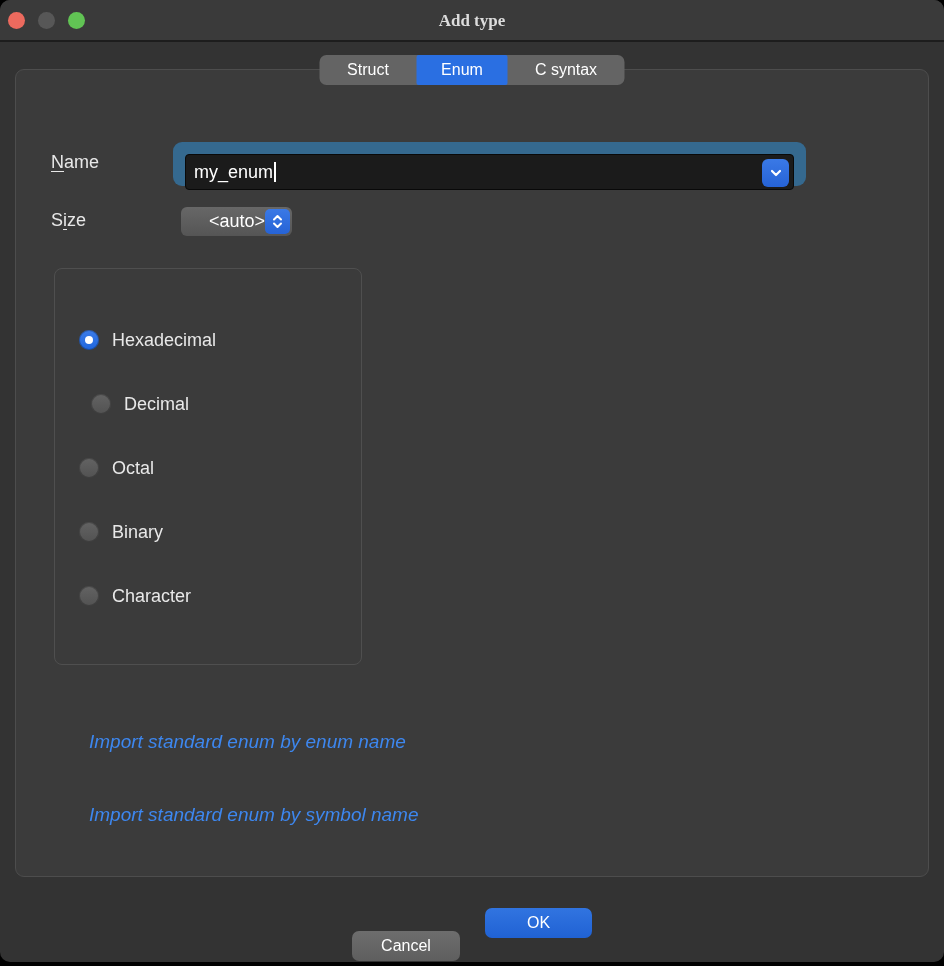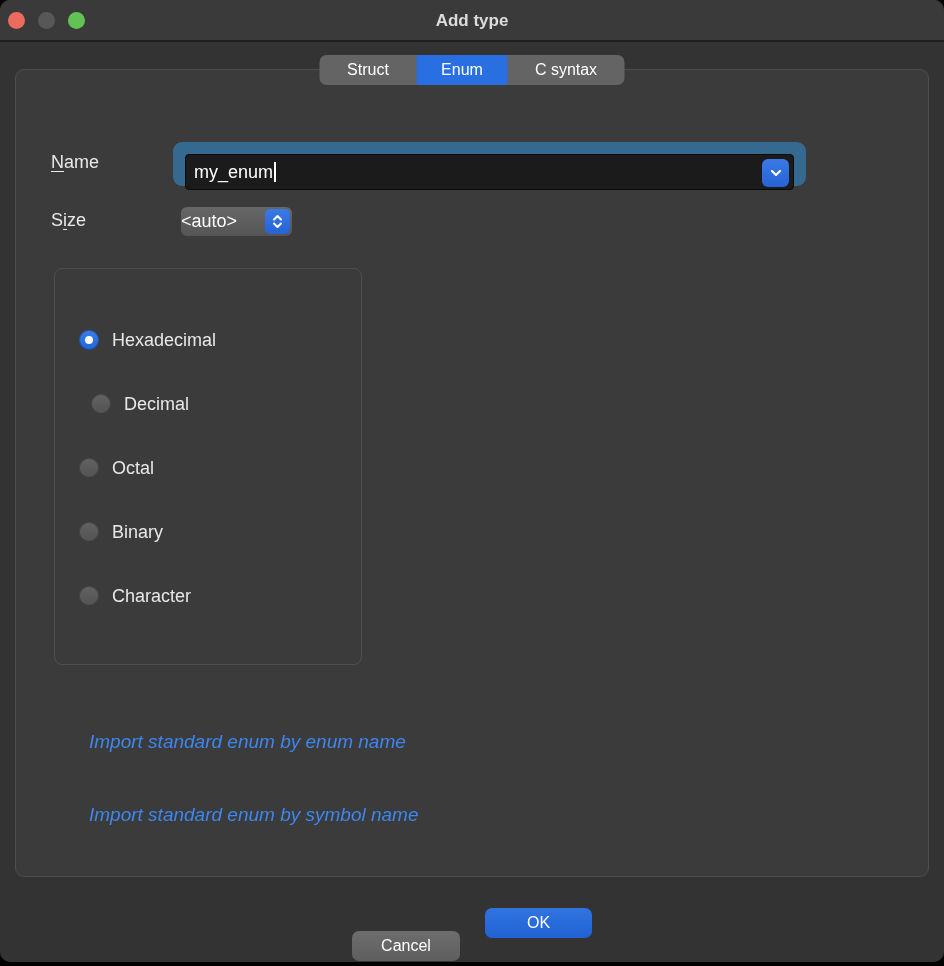--- a/index.html
+++ b/index.html
@@ -3,21 +3,21 @@
 <meta charset="utf-8">
 <style>
   * { margin:0; padding:0; box-sizing:border-box; }
   html,body { width:944px; height:966px; background:#000; overflow:hidden;
     font-family:"Liberation Sans", sans-serif; }
   .window { position:absolute; left:0; top:0; width:944px; height:962px;
     background:#333333; border-radius:10px; overflow:hidden; }
 
   
   .titlebar { position:absolute; left:0; top:0; width:100%; height:42px;
-    background:#3a3a3a; border-bottom:2px solid #1d1d1d; }
+    background:#3a3a3a; border-bottom:2px solid #1d1d1d;font-family:Liberation Serif, serif; }
   .title { text-align:center; line-height:42px; font-size:17px; font-weight:bold;
     color:#dcdcdc; }
   .light { position:absolute; top:12px; width:17px; height:17px; border-radius:50%; }
   .light.close { left:8px;  background:#ec6a5e; }
   .light.min   { left:38px; background:#575757; }
   .light.zoom  { left:68px; background:#61c354; }
 
   
   .seg { position:absolute; top:55px; left:50%; transform:translateX(-50%);
     height:30px; display:flex; background:#646464; border-radius:7px;
@@ -42,21 +42,21 @@
     line-height:34px; padding-left:8px; white-space:nowrap; overflow:hidden; }
   .caret { display:inline-block; width:2px; height:20px; background:#ffffff;
     vertical-align:-4px; margin-left:1px; }
   .combo-btn { position:absolute; right:4px; top:4px; width:27px; height:28px;
     background:linear-gradient(180deg,#3a79e6,#2663d6); border-radius:6px;
     display:flex; align-items:center; justify-content:center; }
 
   
   .size-control { position:absolute; left:165px; top:137px; width:111px; height:29px;
     background:linear-gradient(180deg,#676767,#555555); border-radius:6px; }
-  .size-value { position:absolute; left:0; right:27px; text-align:left;
+  .size-value { position:absolute; left:0; right:27px; text-align:right;
     line-height:29px; font-size:18px; color:#ffffff; }
   .stepper { position:absolute; right:2px; top:2px; width:25px; height:25px;
     background:linear-gradient(180deg,#3a79e6,#2663d6); border-radius:5px;
     display:flex; align-items:center; justify-content:center; }
 
   
   .groupbox { position:absolute; border:1px solid #4f4f4f; border-radius:8px; }
   .gb-format { left:38px; top:198px; width:308px; height:397px; }
   .gb-flags  { left:442px; top:199px; width:224px; height:144px; }
 

